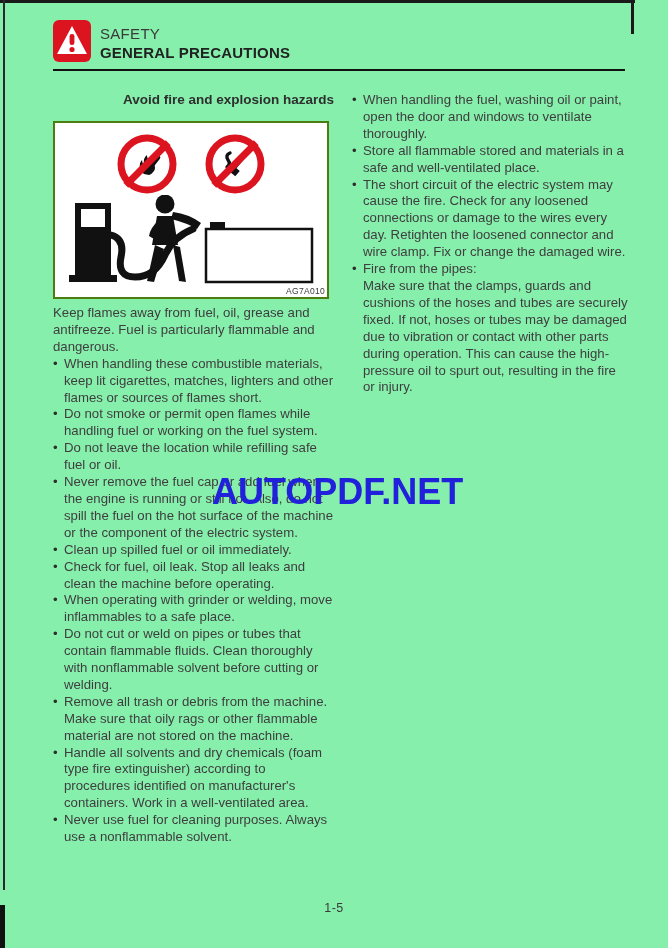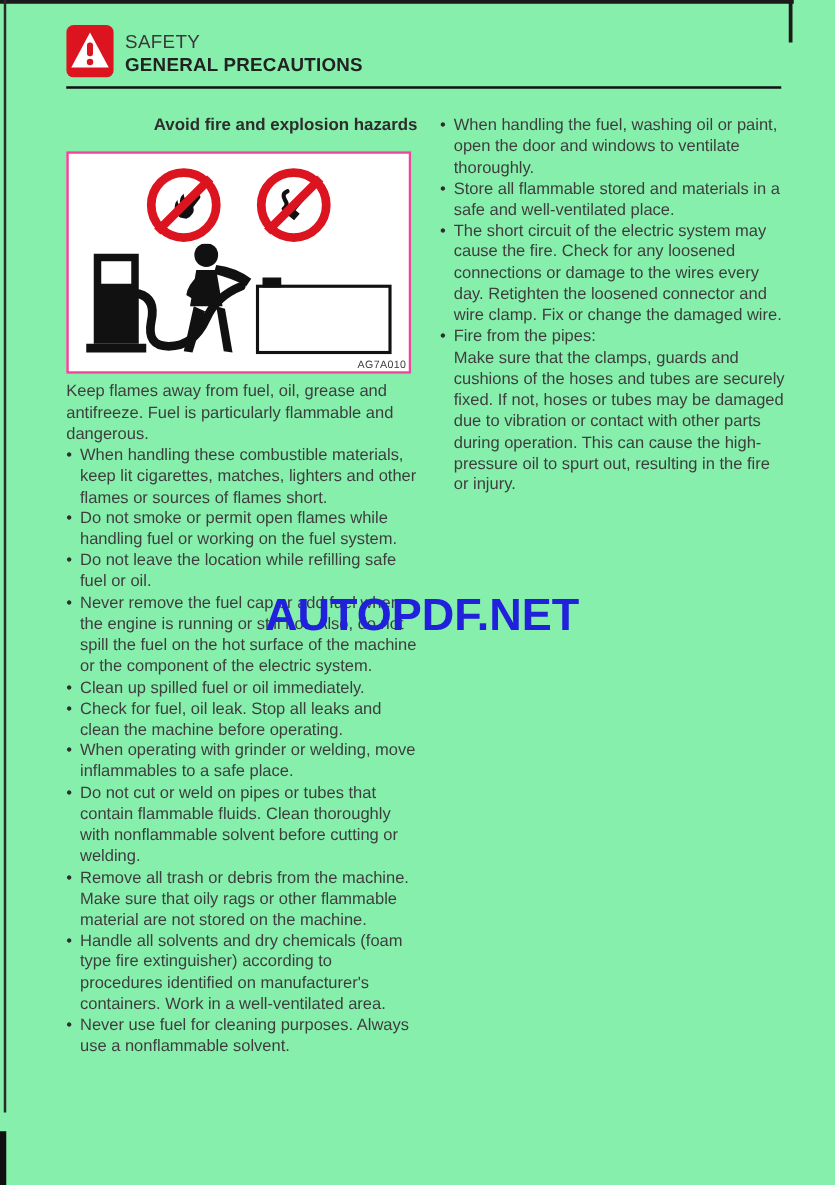--- a/index.html
+++ b/index.html
@@ -19,21 +19,21 @@
   .h-line1{font-size:15px;font-weight:400;color:#3a3a3a;letter-spacing:.3px;}
   .h-line2{font-size:15px;font-weight:700;color:#222;letter-spacing:.2px;}
   .header-rule{position:absolute;left:53px;top:69px;width:572px;height:2px;background:#111;}
 
   
   .col-left{position:absolute;left:53px;top:92px;width:281px;}
   .col-right{position:absolute;left:352px;top:92px;width:276px;}
   .section-heading{font-size:13.5px;font-weight:700;color:#2e2e2e;margin:0 0 14px 0;text-align:right;}
 
   
-  .figure-box{position:relative;width:272px;height:174px;border:2px solid #ec4899;margin-bottom:6px;background:#fff;}
+  .figure-box{position:relative;width:272px;height:174px;border:2px solid #4d7c0f;margin-bottom:6px;background:#fff;}
   .signs-row{display:flex;justify-content:center;gap:26px;margin-top:10px;}
   .figure-caption{position:absolute;right:2px;bottom:1px;font-size:8.5px;color:#3a3a3a;letter-spacing:.3px;}
   .drawing{position:absolute;left:6px;bottom:10px;}
 
   
   .intro{font-size:13.2px;line-height:16.9px;margin:4px 0 0 0;}
   .bullets{margin-top:0;}
   .bullet{display:flex;font-size:13.2px;line-height:16.9px;}
   .bullet .dot{width:11px;flex:0 0 11px;color:#2e2e2e;}
   .bullet .txt{flex:1;white-space:pre-line;}
@@ -185,14 +185,15 @@
       <div class="bullet">
           <span class="dot">•</span>
           <span class="txt">Fire from the pipes:
 Make sure that the clamps, guards and cushions of the hoses and tubes are securely fixed. If not, hoses or tubes may be damaged due to vibration or contact with other parts during operation. This can cause the high-pressure oil to spurt out, resulting in the fire or injury.</span>
         </div>
     </div>
   </div>
 
   <div class="watermark">AUTOPDF.NET</div>
 
+  <div class="footer">1-5</div>
 
 </div>
 
 </body></html>

